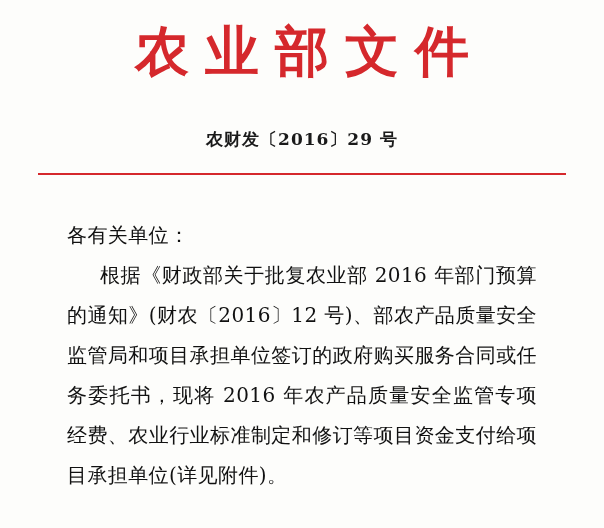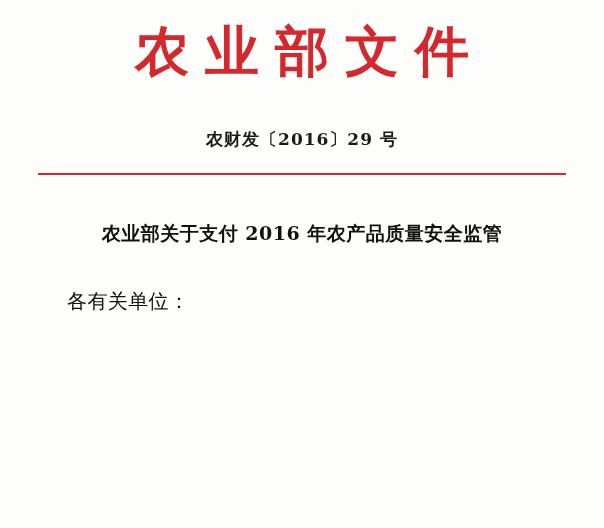--- a/index.html
+++ b/index.html
@@ -97,20 +97,20 @@
     <div class="masthead-title">农业部文件</div>
   </div>
 
   <div class="doc-number-row">
     <span class="doc-number">农财发〔2016〕29 号</span>
   </div>
 
   <div class="red-rule"></div>
 
   <div class="doc-title">
-    <span class="line">农业部关于支付 2016 年农产品质量安全监管</span>
   </div>
 
   <div class="body-block">
     <span class="salutation">各有关单位：</span>
+    <span class="para">根据《财政部关于批复农业部 2016 年部门预算的通知》(财农〔2016〕12 号)、部农产品质量安全监管局和项目承担单位签订的政府购买服务合同或任务委托书，现将 2016 年农产品质量安全监管专项经费、农业行业标准制定和修订等项目资金支付给项目承担单位(详见附件)。</span>
   </div>
 
 </div>
 
 </body></html>

